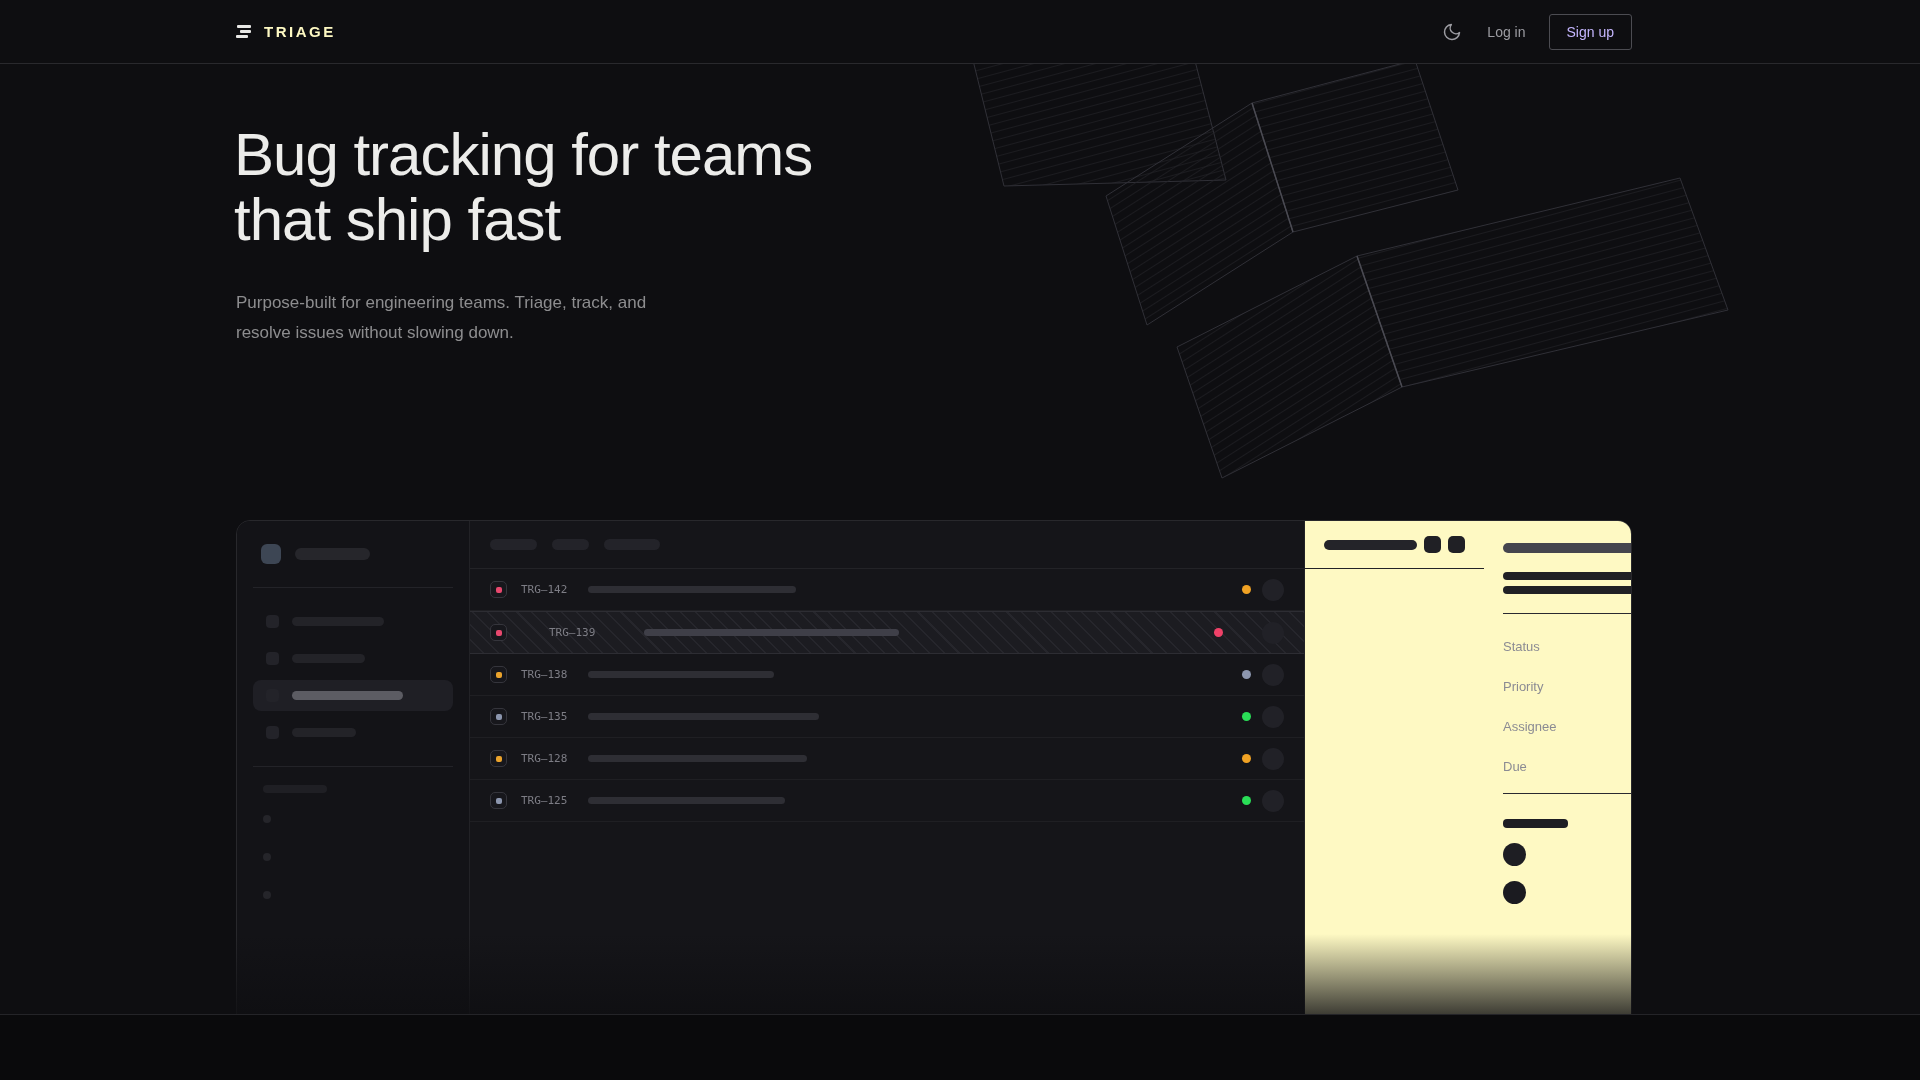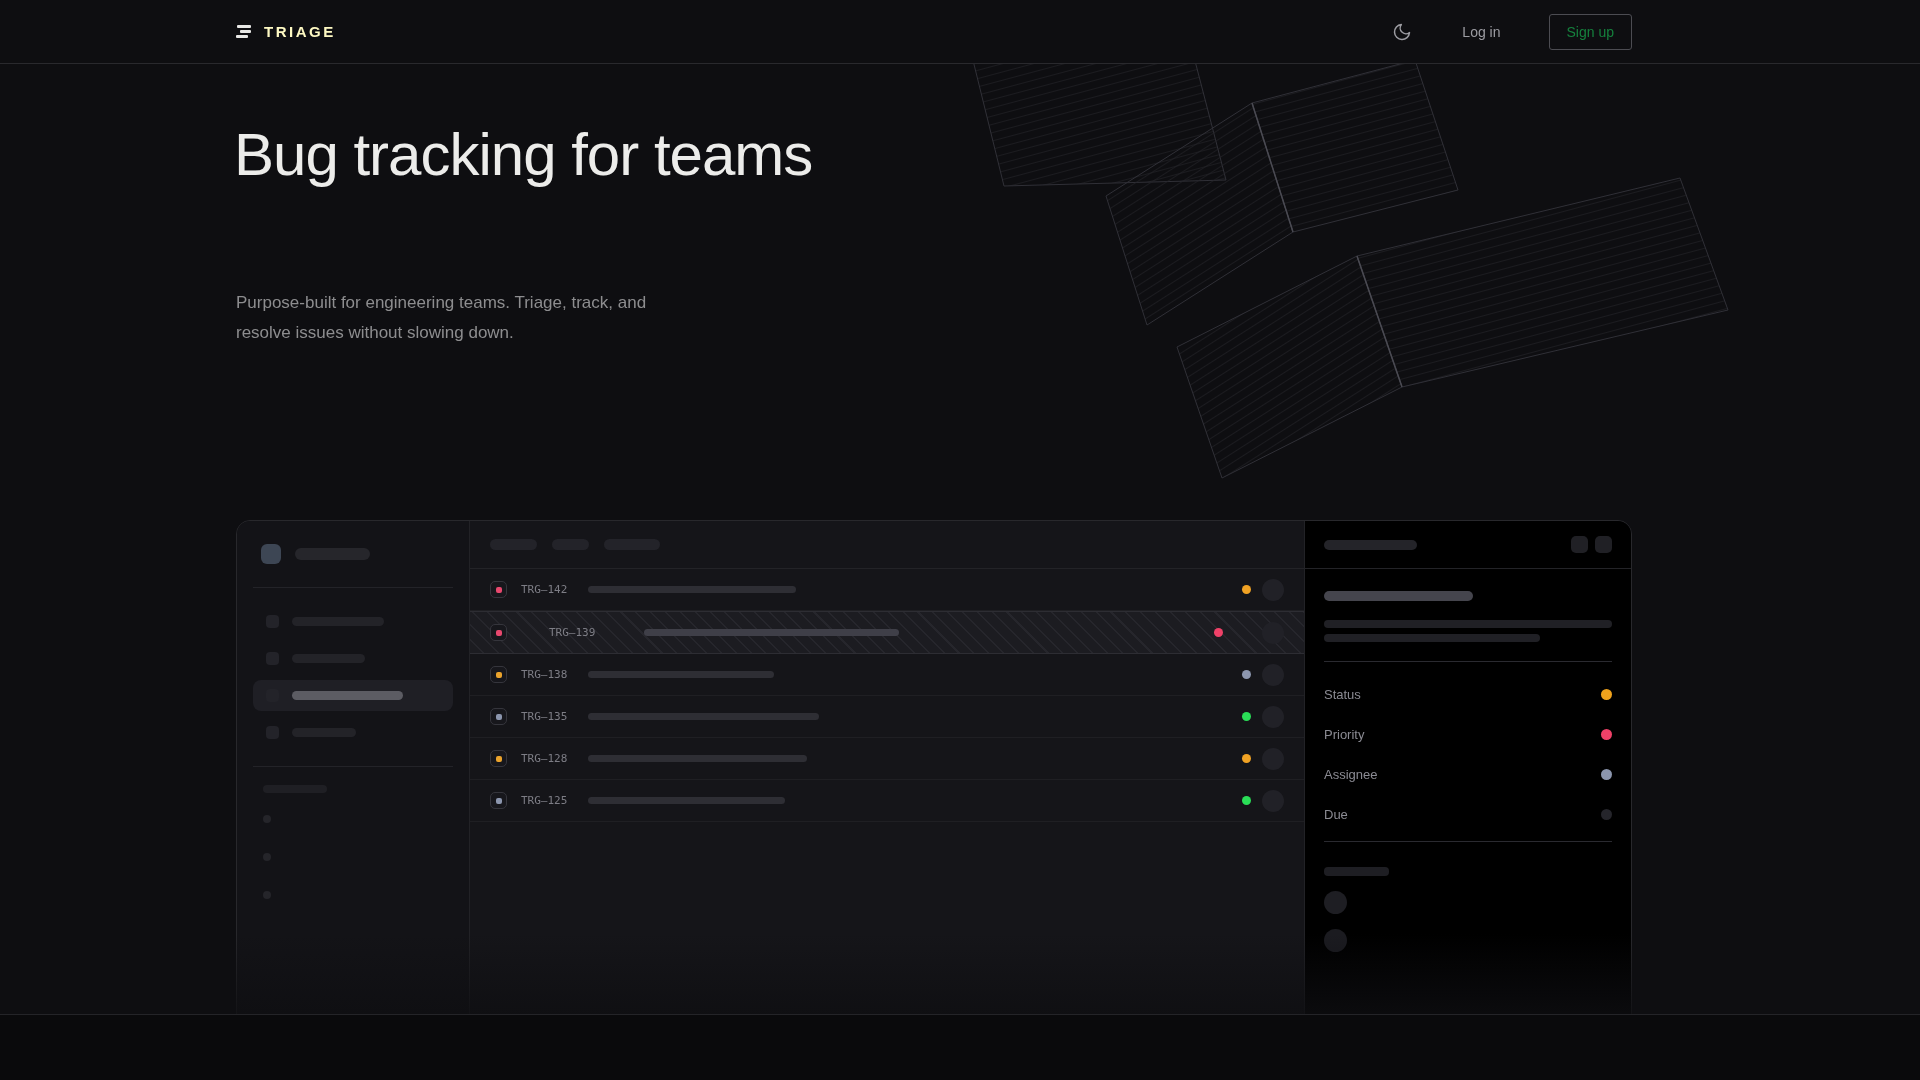--- a/index.html
+++ b/index.html
@@ -10,24 +10,24 @@
   .nav { position:absolute; top:0; left:0; width:1920px; height:64px;
          background:#0e0e11; border-bottom:1px solid #29292d; z-index:20;
          display:flex; align-items:center; }
   .brand { position:absolute; left:236px; display:flex; align-items:center; gap:12px; }
   .logo-icon { width:16px; height:13px; display:flex; flex-direction:column; justify-content:space-between; }
   .logo-icon span { height:3px; border-radius:1px; background:#e8e8e6; }
   .logo-icon span:nth-child(1){ width:14px; margin-left:1px; }
   .logo-icon span:nth-child(2){ width:11px; margin-left:4px; }
   .logo-icon span:nth-child(3){ width:12px; }
   .brand-name { color:#fef9c3; font-size:15px; font-weight:bold; letter-spacing:2.5px; }
-  .nav-right { position:absolute; right:288px; display:flex; align-items:center; gap:48px; }
+  .nav-right { position:absolute; right:288px; display:flex; align-items:center; gap:23px; }
   .moon-btn { width:22px; height:22px; color:#9c9ca2; cursor:pointer; display:flex; align-items:center; }
   .login { color:#9c9ca2; font-size:14px; cursor:pointer; }
-  .signup { border:1px solid #4c4c52; color:#15803d; background:transparent; font-size:14px;
+  .signup { border:1px solid #4c4c52; color:#c4b5fd; background:transparent; font-size:14px;
             padding:9px 17px; border-radius:3px; cursor:pointer; font-family:inherit; }
 
   
   .decor { position:absolute; top:0; left:960px; width:960px; height:600px; z-index:1; pointer-events:none; }
 
   
   .hero { position:absolute; top:0; left:0; width:1920px; height:1014px; overflow:hidden; z-index:5; }
   .h1 { position:absolute; left:234px; top:122px; font-size:60px; line-height:65px; font-weight:500;
         letter-spacing:-1px; color:#ececea; }
   .sub { position:absolute; left:236px; top:288px; font-size:17px; line-height:30px; color:#8d8d8f; }
@@ -71,21 +71,21 @@
               display:flex; align-items:center; justify-content:center; flex:none; }
   .row-icon-dot { width:6px; height:6px; border-radius:2px; }
   .row-id { font-family:"DejaVu Sans Mono", monospace; font-size:11px; color:#7d7d85; width:57px; margin-left:14px; flex:none; }
   .row-bar { height:7px; border-radius:4px; background:#2e2e34; margin-left:10px; }
   .row.selected .row-bar { background:#3f3f48; }
   .row-spacer { flex:1; }
   .status-dot { width:9px; height:9px; border-radius:50%; flex:none; }
   .row-avatar { width:22px; height:22px; border-radius:50%; background:#212127; margin-left:11px; flex:none; }
 
   
-  .panel { width:326px; flex:none; background:#000000; display:flex; flex-direction:column; }
+  .panel { width:326px; flex:none; background:#fef9c3; display:flex; }
   .panel-head { height:48px; flex:none; border-bottom:1px solid #232327; display:flex; align-items:center; padding:0 19px; }
   .panel-head-pill { width:93px; height:10px; border-radius:5px; background:#242429; }
   .panel-head-sp { flex:1; }
   .sq-btn { width:17px; height:17px; border-radius:5px; background:#202025; margin-left:7px; cursor:pointer; }
   .panel-body { padding:22px 19px 0; }
   .title-pill { width:149px; height:10px; border-radius:5px; background:#45454d; }
   .line { height:8px; border-radius:4px; background:#202025; }
   .line1 { width:288px; margin-top:19px; }
   .line2 { width:216px; margin-top:6px; }
   .panel-div { height:1px; background:#2a2a30; margin-top:19px; }
@@ -141,20 +141,21 @@
       </svg>
     </span>
     <span class="login">Log in</span>
     <button class="signup">Sign up</button>
   </div>
 </header>
 
 <section class="hero">
   <h1 class="h1">
     <span>Bug tracking for teams</span><br>
+    <span>that ship fast</span>
   </h1>
   <p class="sub">
     <span>Purpose-built for engineering teams. Triage, track, and</span><br>
     <span>resolve issues without slowing down.</span>
   </p>
 
   <div class="card">
 
     <aside class="side">
       <div class="ws">

